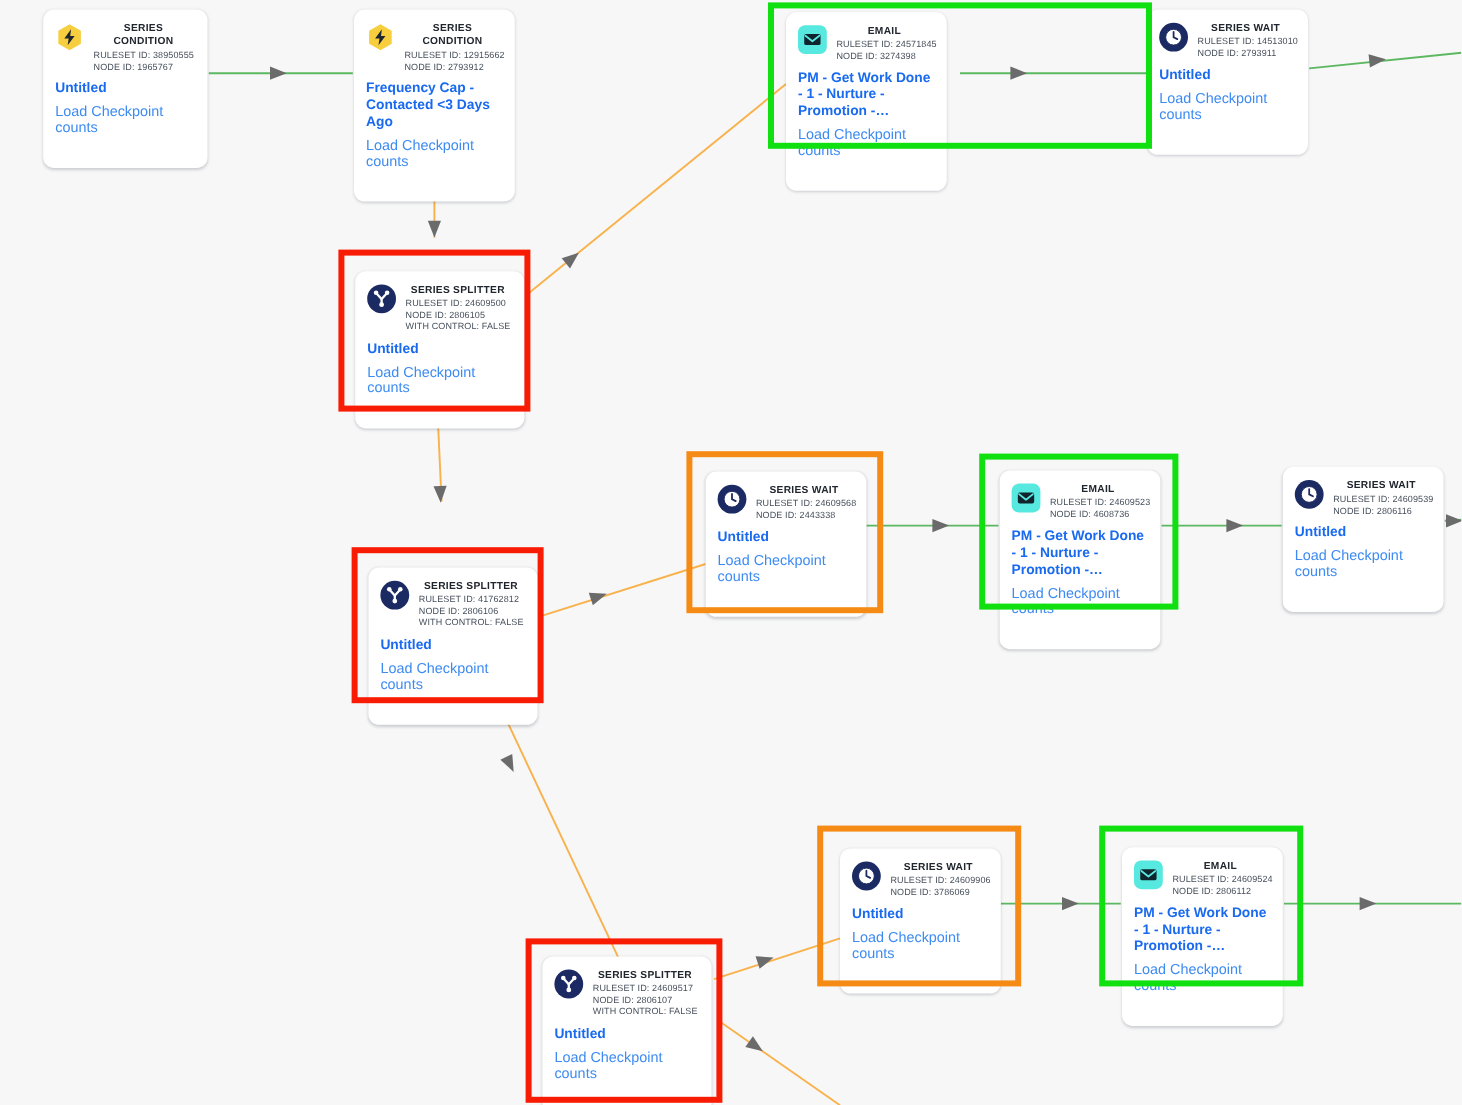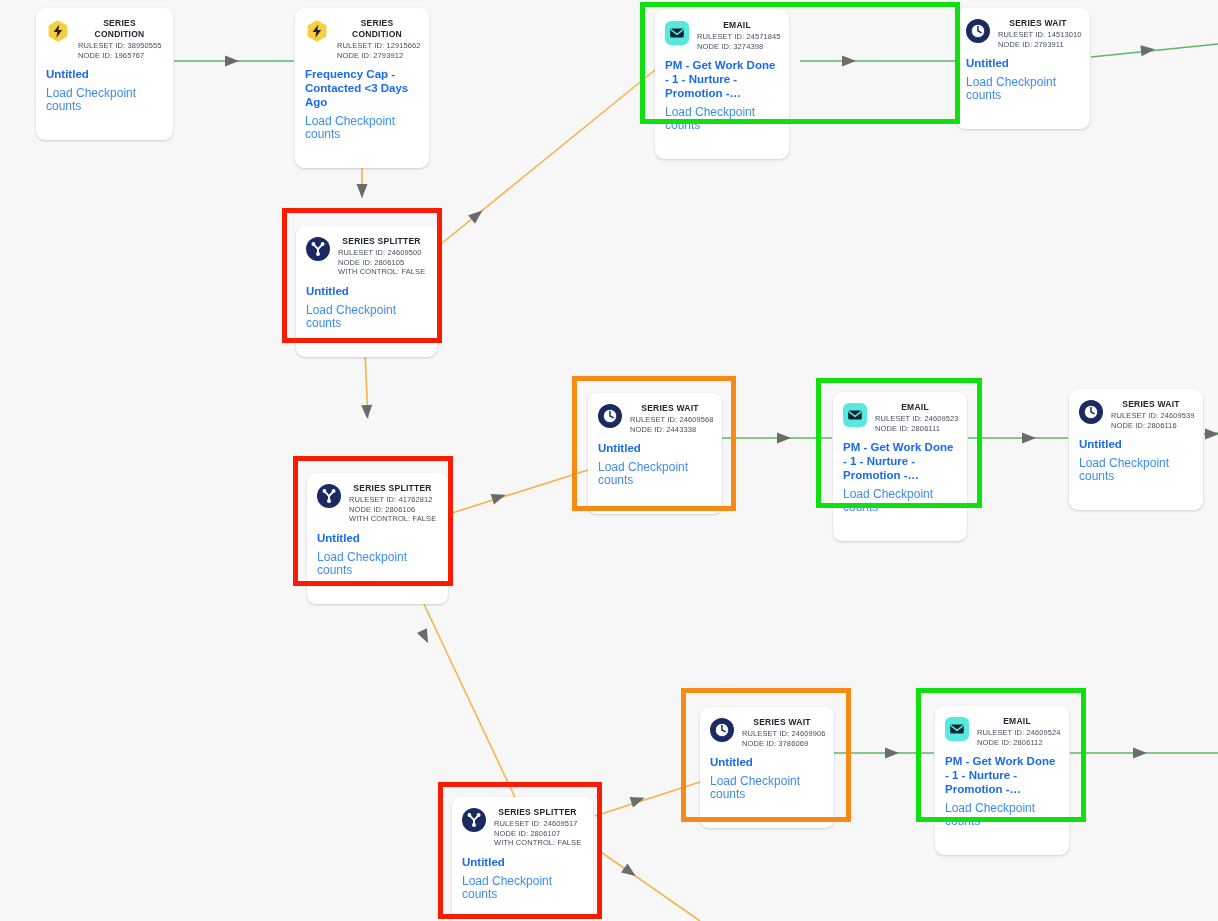--- a/index.html
+++ b/index.html
@@ -300,21 +300,21 @@
             <span class="ic-sq">
               <svg width="16" height="16" viewBox="0 0 16 16">
                 <rect x="1.2" y="3.4" width="13.6" height="9.2" rx="1.6" fill="#10242e"></rect>
                 <path d="M2.2 4.8 L8 9.4 L13.8 4.8" stroke="#57e8df" stroke-width="1.5" fill="none" stroke-linecap="round" stroke-linejoin="round"></path>
               </svg>
             </span>
           </span>
           <div class="node-meta">
             <div class="node-type">EMAIL</div>
             <div class="node-id">RULESET ID: 24609523</div>
-            <div class="node-id">NODE ID: 2806111</div>
+            <div class="node-id">NODE ID: 4608736</div>
           </div>
         </div>
         <div class="node-title">PM - Get Work Done - 1 - Nurture - Promotion -…</div>
         <div class="node-link">Load Checkpoint counts</div>
       </div>
       <div class="node" style="left: 1069px; top: 389px; width: 134px; min-height: 108px;">
         <div class="node-head">
           <span class="node-icon">
             <span class="ic-circle">
               <svg width="18" height="18" viewBox="0 0 18 18">

